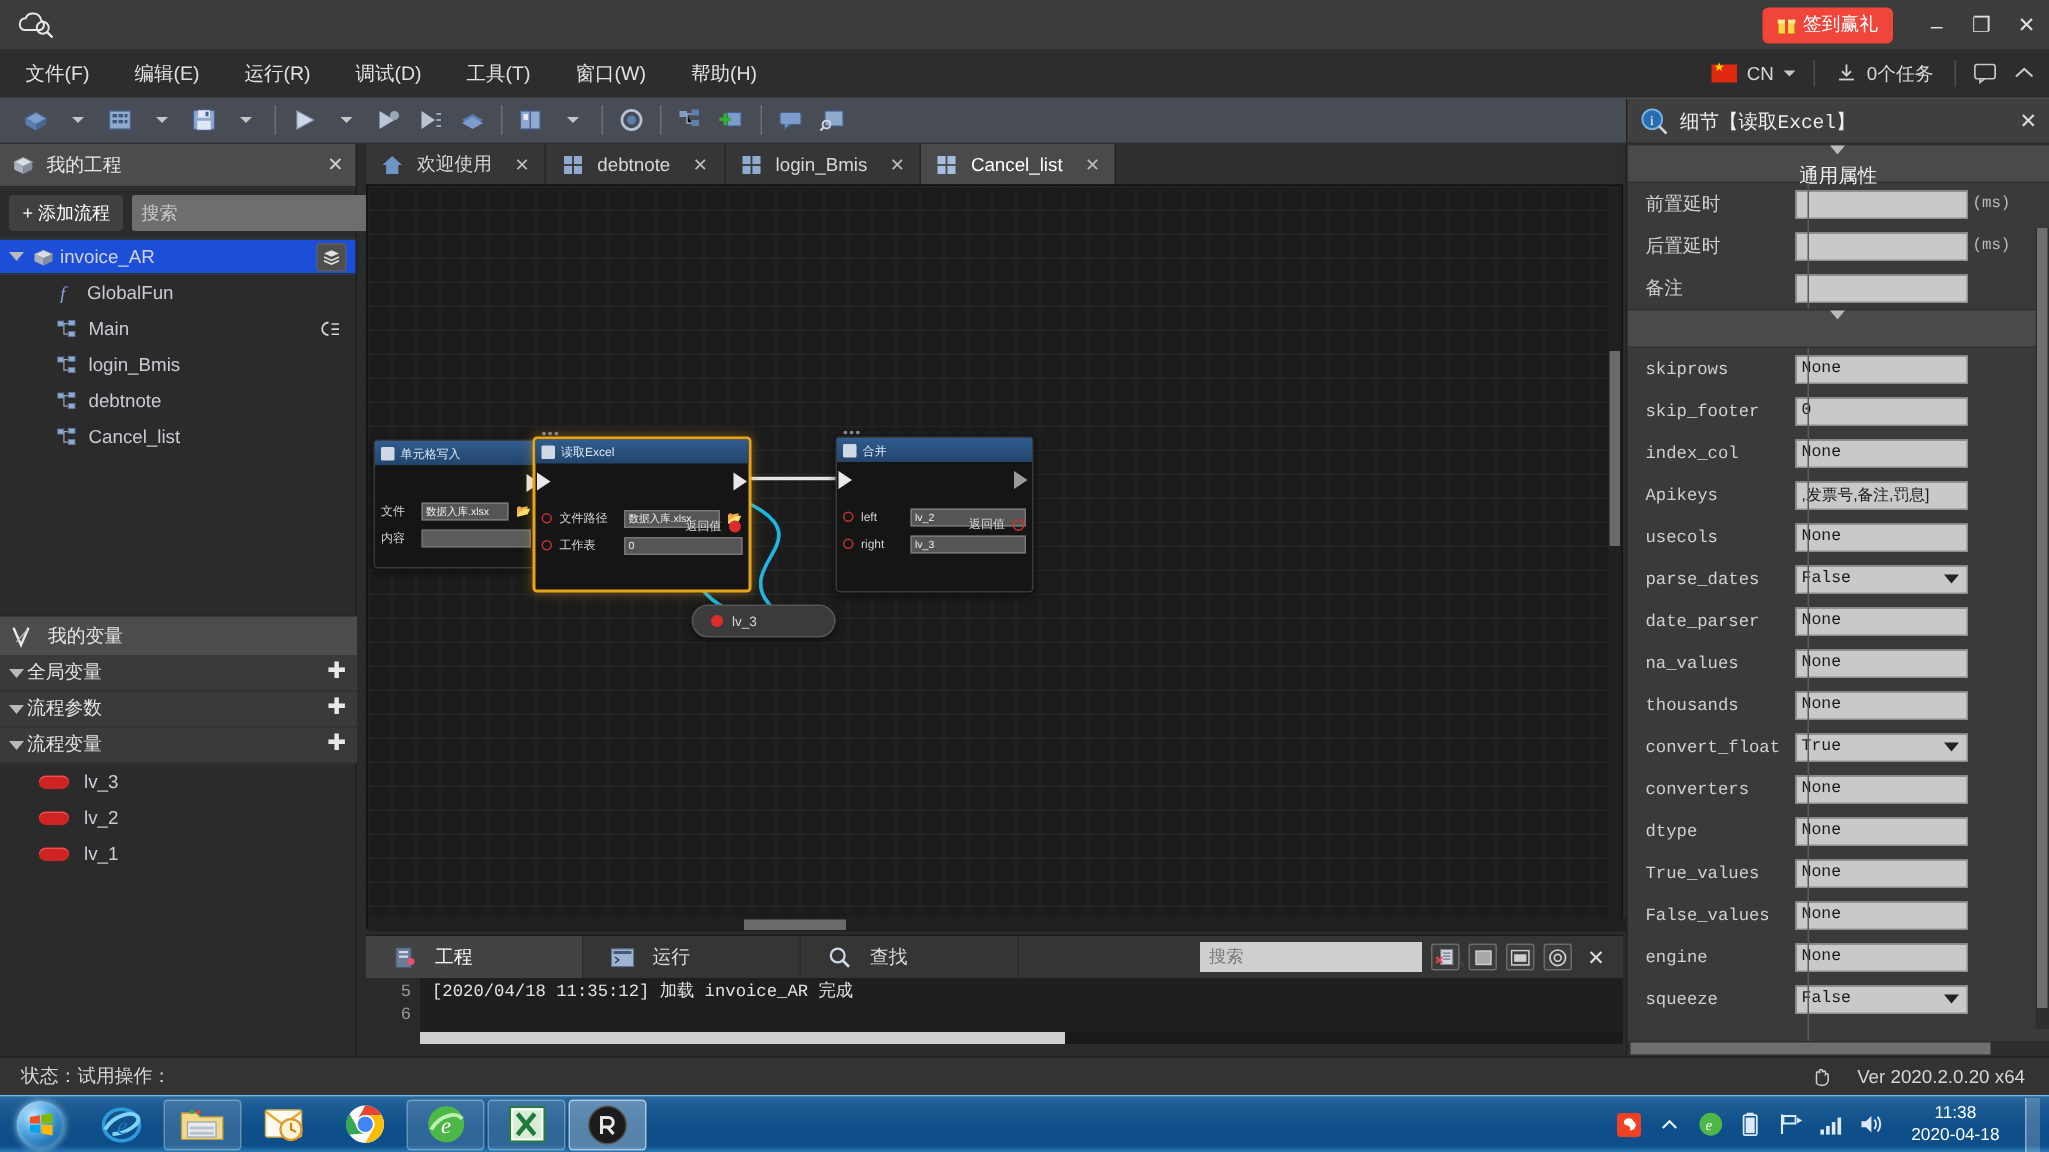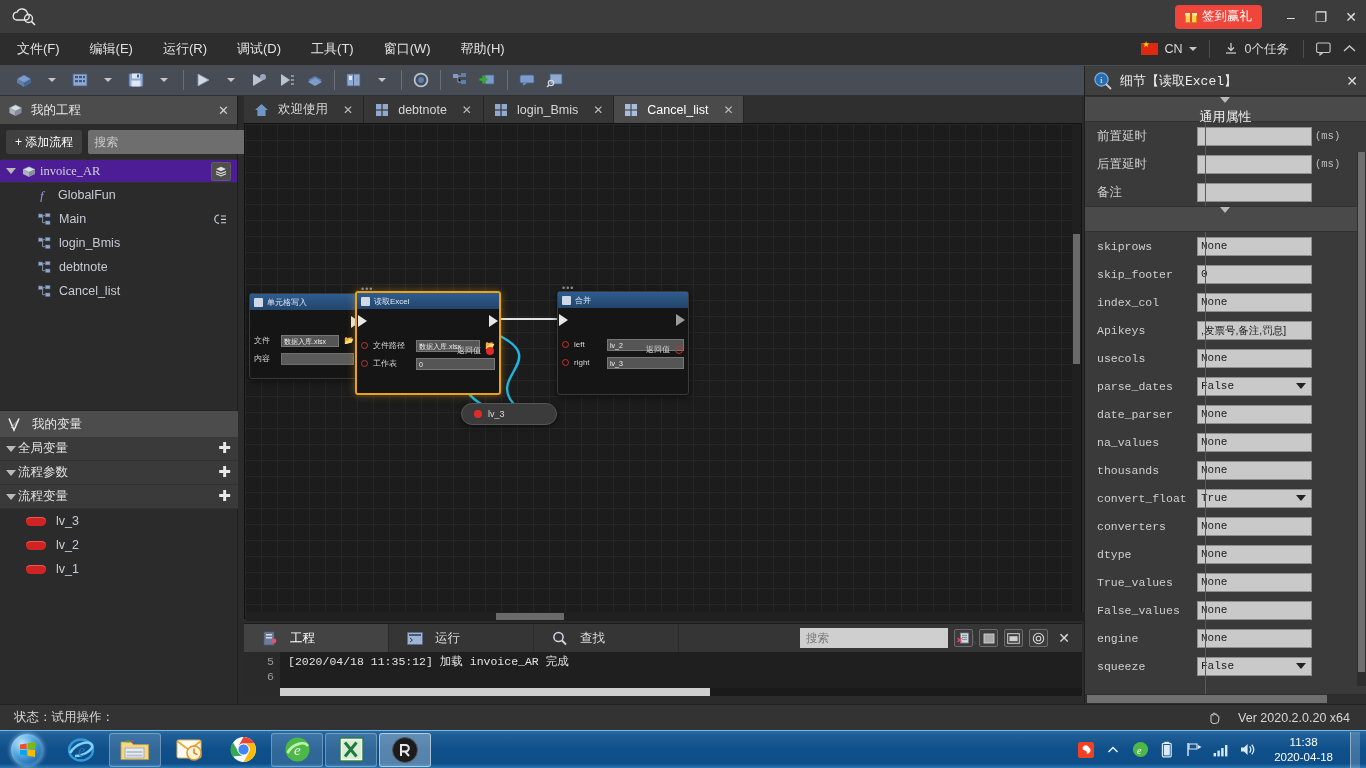--- a/index.html
+++ b/index.html
@@ -79,22 +79,22 @@
   .search-box{
     flex:1; height:24px; background:#6e6e6e; border-radius:2px; display:flex; align-items:center;
     padding:0 6px; gap:4px;
   }
   .search-box input{
     flex:1; background:transparent; border:0; outline:0; color:#eee; font-size:12px;
     font-family:inherit;
   }
   .search-box input::placeholder{ color:#c8c8c8; }
   .tree-root{
-    height:24px; background:#4c1d95; display:flex; align-items:center; gap:4px; padding:0 6px;
-    cursor:pointer; border-top:1px solid #303030; border-bottom:1px solid #303030;font-family:Liberation Serif, serif;
+    height:24px; background:#1d4ed8; display:flex; align-items:center; gap:4px; padding:0 6px;
+    cursor:pointer; border-top:1px solid #303030; border-bottom:1px solid #303030;
   }
   .tri{ width:0;height:0;border-left:5px solid transparent;border-right:5px solid transparent;
         border-top:6px solid #b9b9b9; margin-right:2px;}
   .tree-root .rl{ color:#cfd3da; font-size:12.5px; flex:1; }
   .stack-btn{ width:20px;height:19px;background:#4e4e4e;border:1px solid #5d5d5d;border-radius:2px;
               display:flex;align-items:center;justify-content:center;cursor:pointer;}
   .tree-item{
     height:24px; display:flex; align-items:center; gap:8px; padding-left:38px; cursor:pointer;
     color:#c7ccd4; font-size:12.5px;
   }

